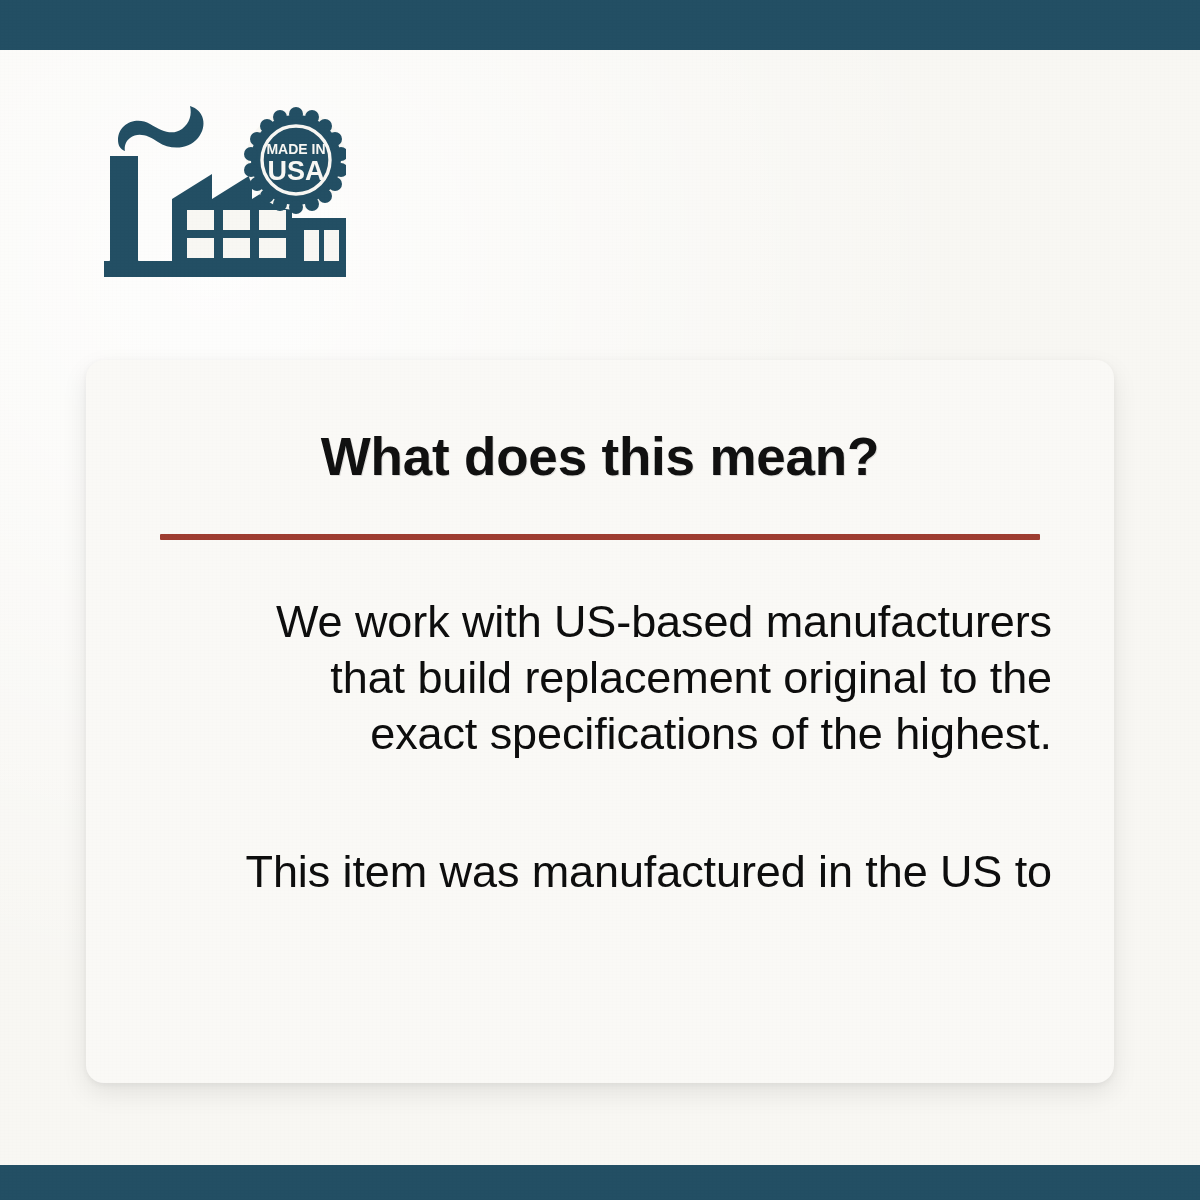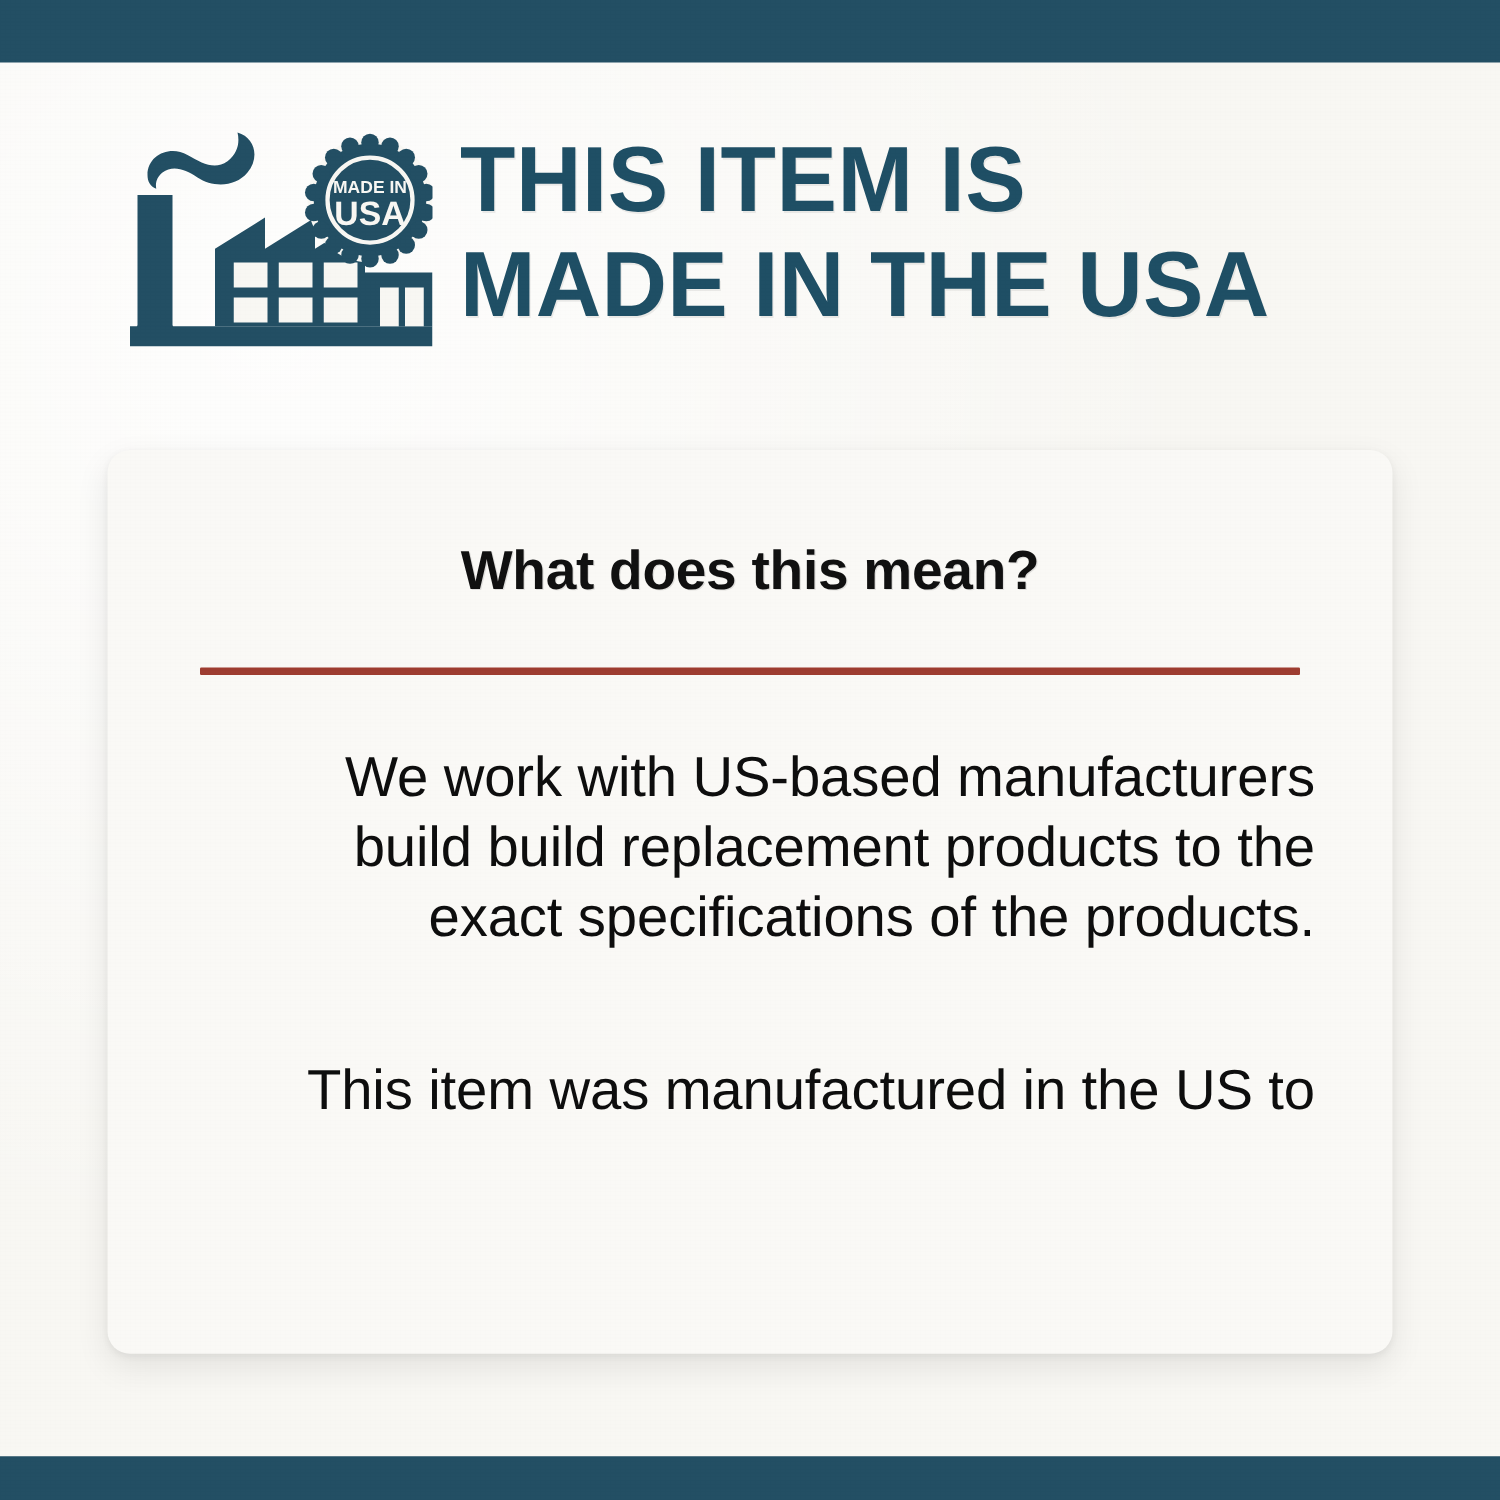--- a/index.html
+++ b/index.html
@@ -95,21 +95,21 @@
     box-shadow:
       0 10px 26px rgba(0,0,0,0.085),
       0 2px 6px rgba(0,0,0,0.05);
   }
 
   .card-heading {
     text-align: center;
     color: #111111;
     font-family: "Liberation Sans Narrow", "Liberation Sans", sans-serif;
     font-weight: bold;
-    font-size: 44px;
+    font-size: 53px;
     line-height: 58px;
     padding-top: 68px;
     letter-spacing: -0.2px;
     text-shadow: 1px 1px 0 rgba(0,0,0,0.10);
   }
 
   .divider {
     width: 880px;
     height: 6px;
     margin: 48px auto 0 auto;
@@ -202,37 +202,33 @@
           </g>
 
           <circle cx="50" cy="50" r="34" fill="none" stroke="#f8f7f3" stroke-width="3.4"></circle>
 
           <text x="50" y="44" text-anchor="middle" font-family="'Liberation Sans Narrow','Liberation Sans',sans-serif" font-weight="bold" font-size="14" fill="#f8f7f3">MADE IN</text>
           <text x="50" y="70" text-anchor="middle" font-family="'Liberation Sans Narrow','Liberation Sans',sans-serif" font-weight="bold" font-size="27" fill="#f8f7f3">USA</text>
         </g>
       </svg>
     </div>
 
-    <div class="title-block">
-      <div class="title-line title-line-1">THIS ITEM IS</div>
-      <div class="title-line title-line-2">MADE IN THE USA</div>
-    </div>
 
   </div>
 
   <div class="card">
 
     <div class="card-heading">What does this mean?</div>
 
     <div class="divider"></div>
 
     <div class="body-text para-1">
       <span class="nowrap-line">We work with US-based manufacturers</span>
-      <span class="nowrap-line">build build replacement products to the</span>
-      <span class="nowrap-line">exact specifications of the products.</span>
+      <span class="nowrap-line">that build replacement original to the</span>
+      <span class="nowrap-line">exact specifications of the highest.</span>
     </div>
 
     <div class="body-text para-2">
       <span class="nowrap-line">This item was manufactured in the US to</span>
     </div>
 
   </div>
 
   <div class="band band-bottom"></div>
 

